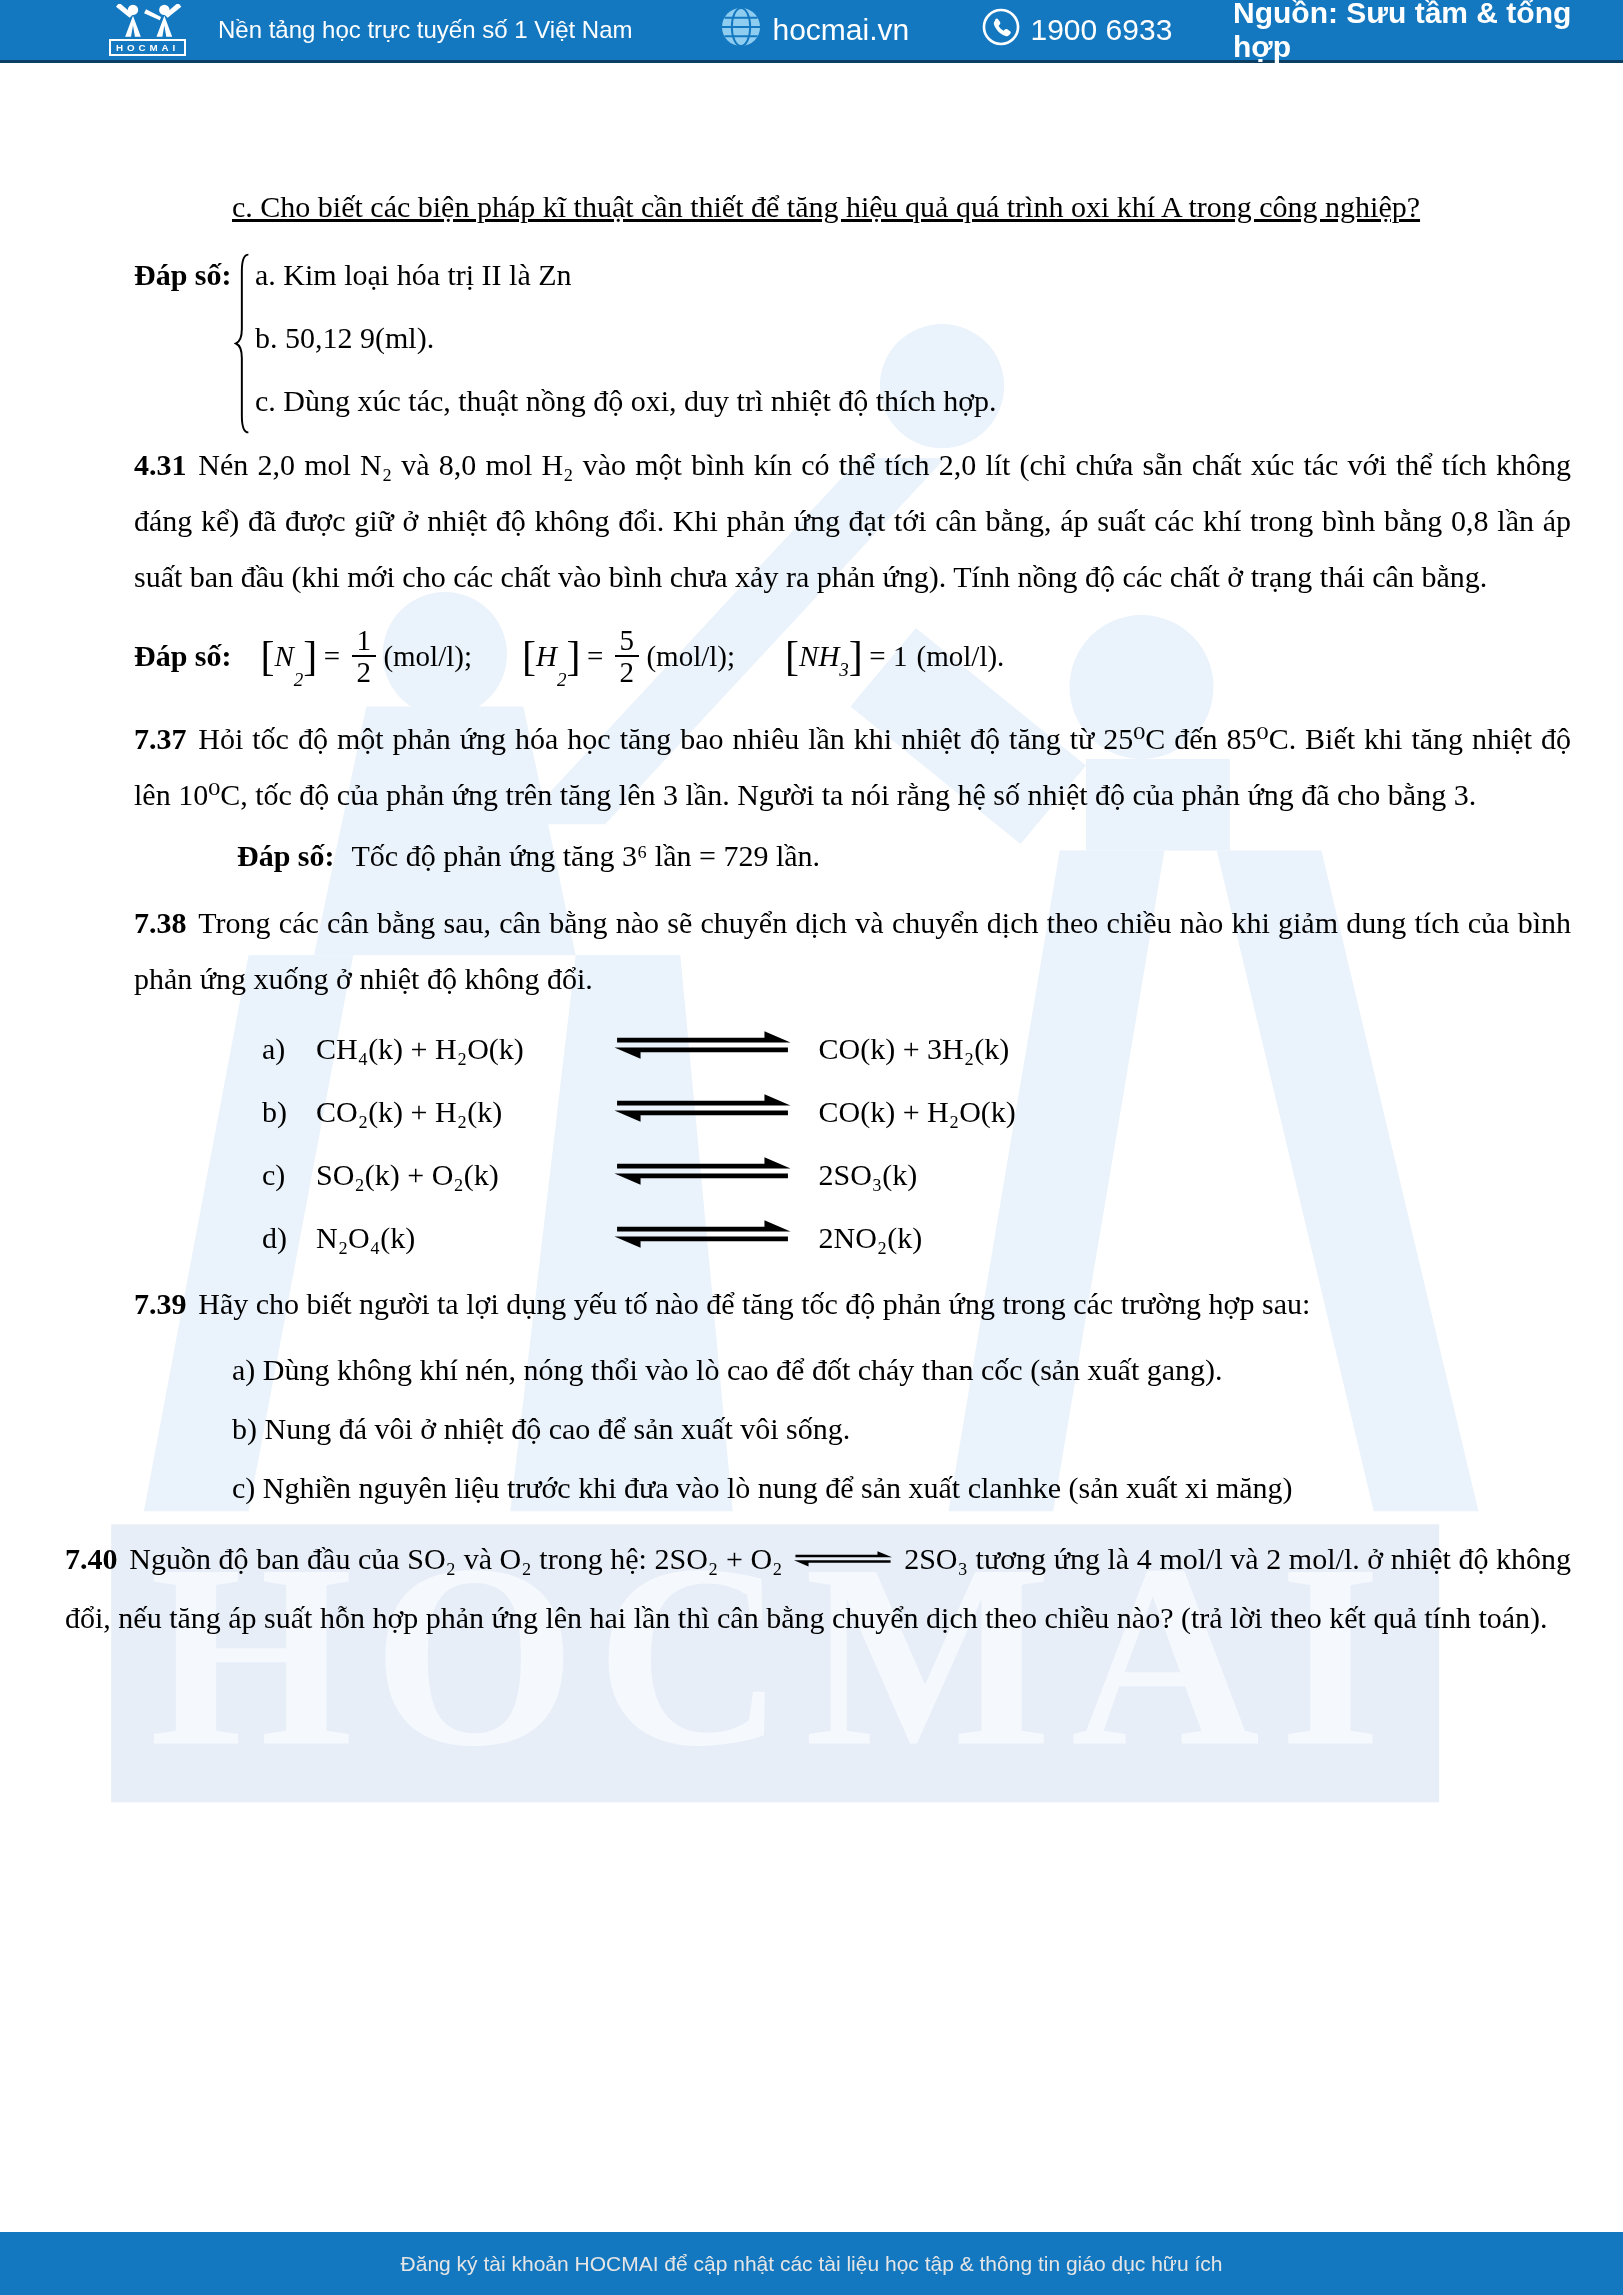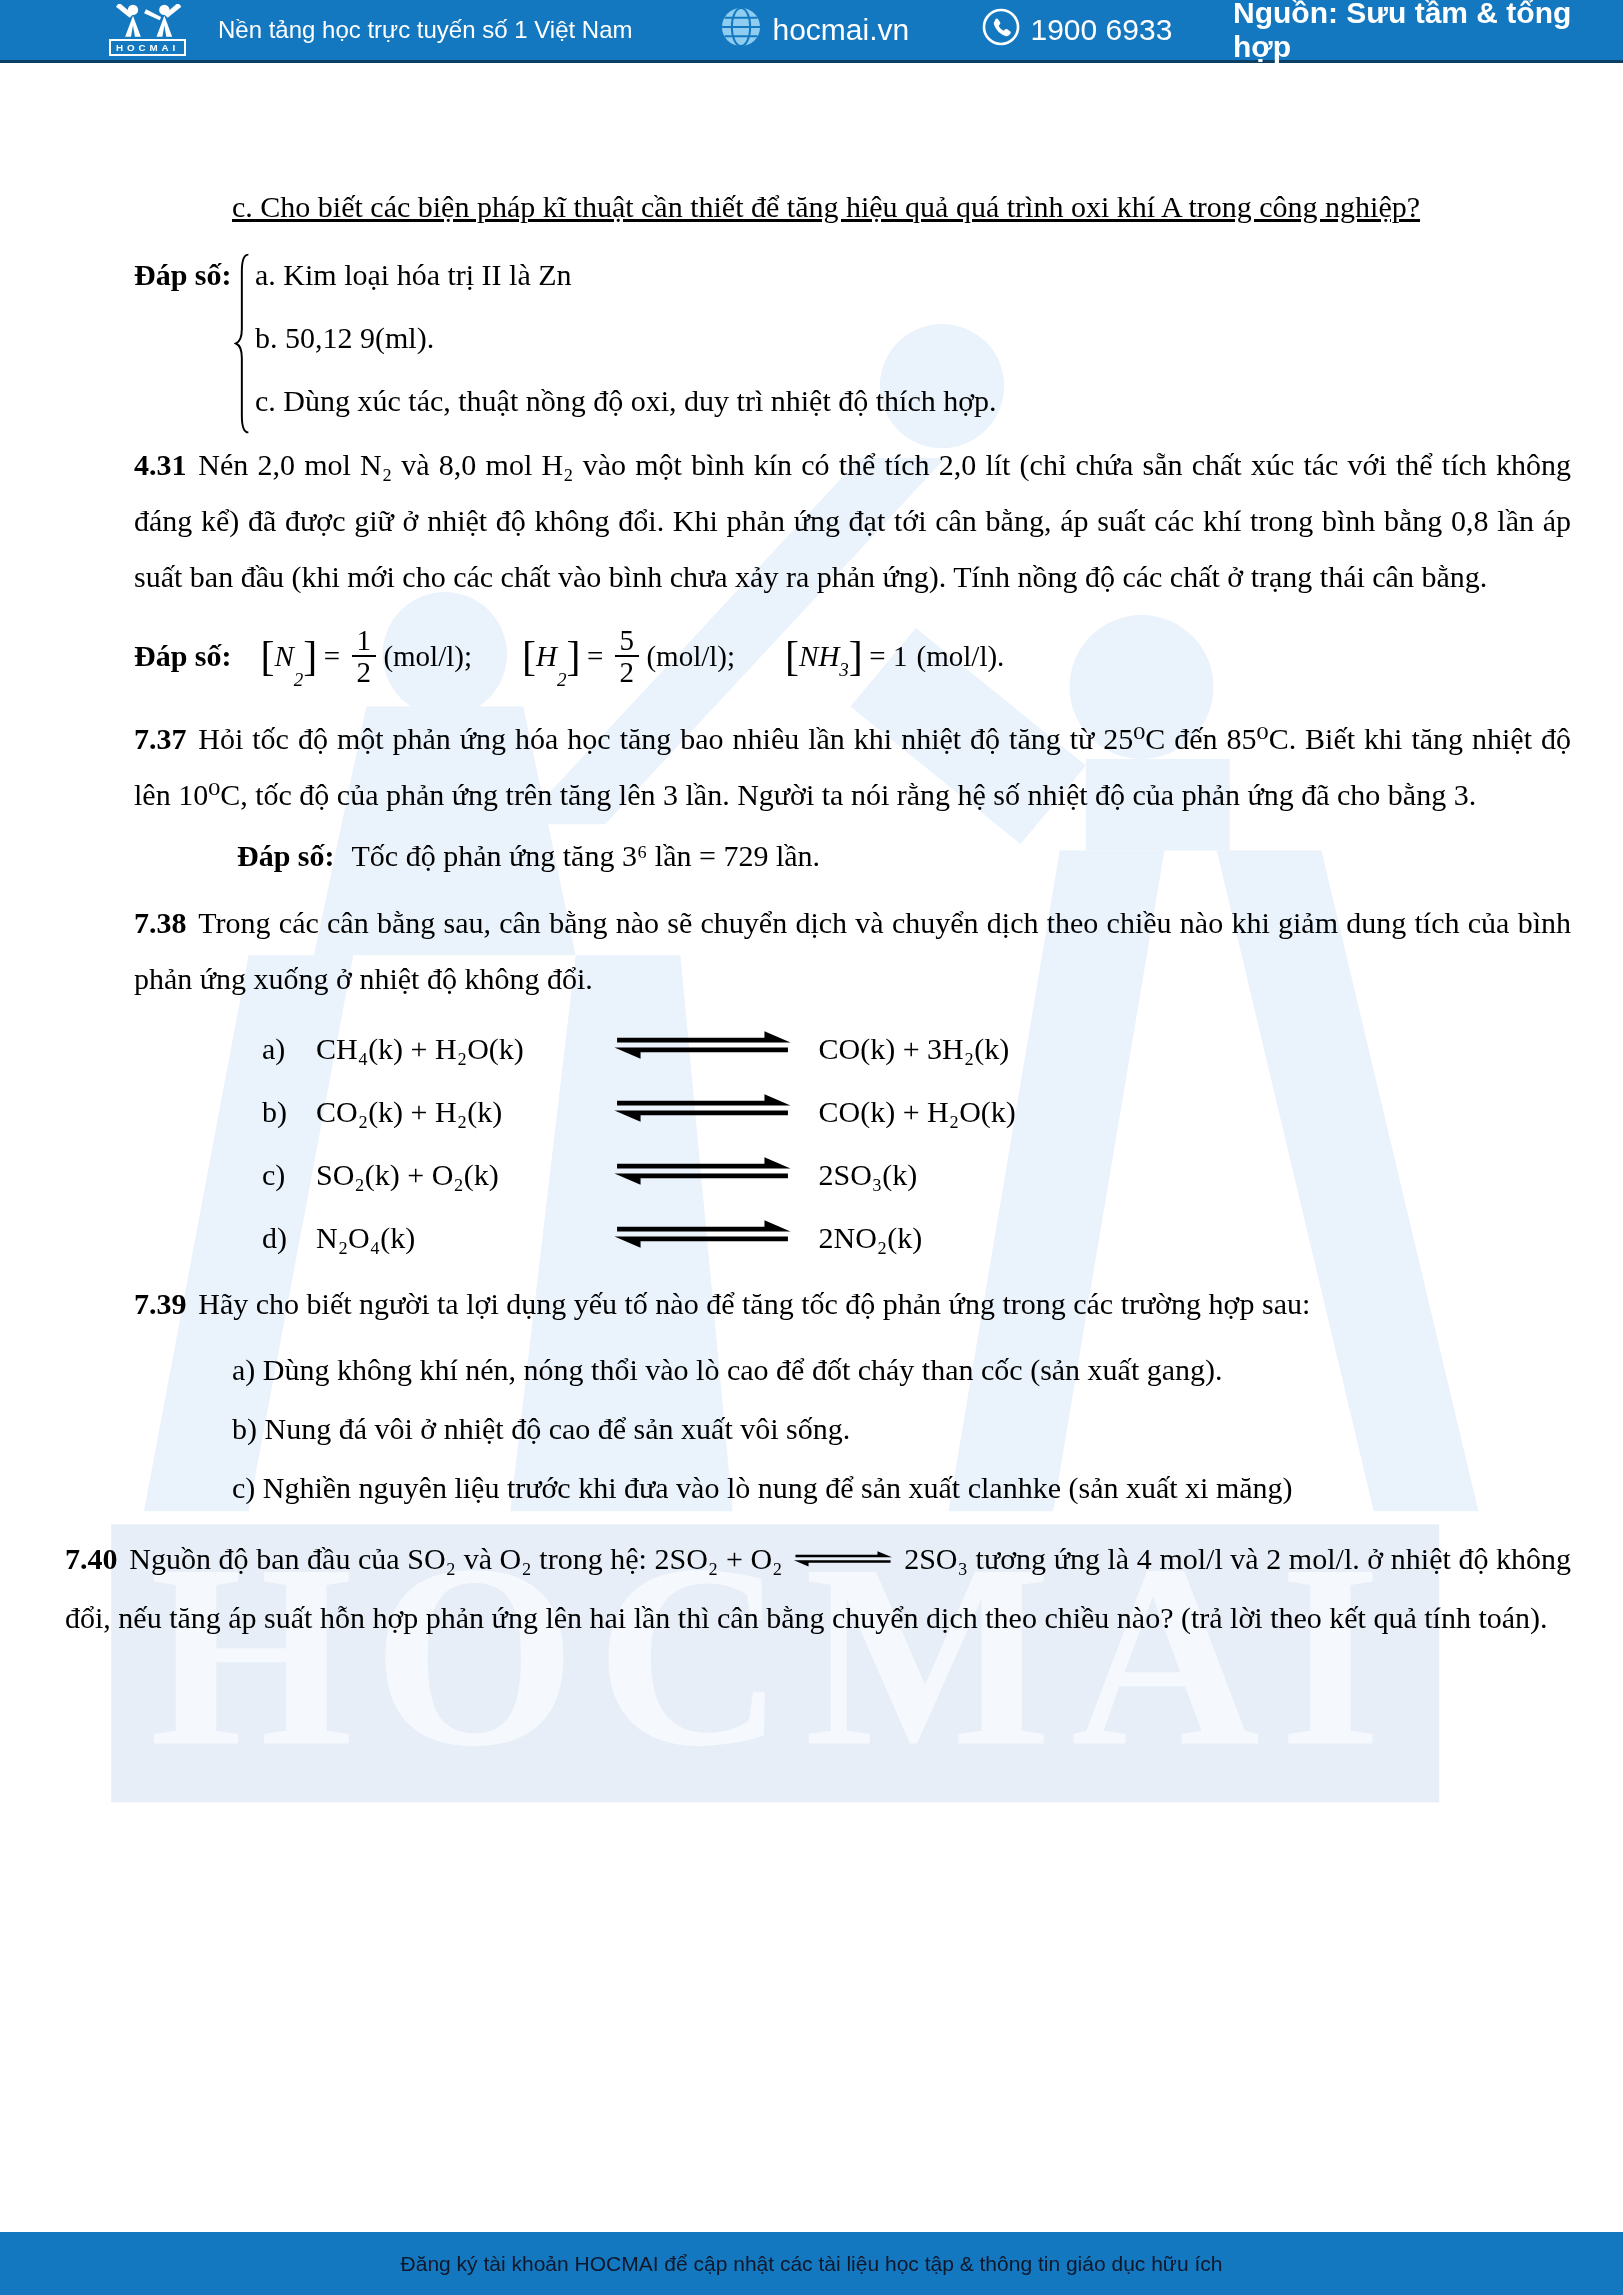--- a/index.html
+++ b/index.html
@@ -64,21 +64,21 @@
   .items{margin-top:7.9px;}
   .item{font-size:30px;line-height:59px;margin-left:98px;}
   
   .p740{margin-top:14.4px;margin-left:-69px;}
   .inline-harpoons{display:inline-block;vertical-align:middle;margin:0 11.8px;position:relative;top:-3.9px;}
   
   .footbar{
     position:absolute;left:0;right:0;bottom:0;height:63px;background:#1478c0;
     display:flex;align-items:center;justify-content:center;
     font-family:"Liberation Sans","DejaVu Sans",sans-serif;
-    font-size:21px;color:#0f172a;z-index:5;
+    font-size:21px;color:#e5e5e5;z-index:5;
   }
 </style>
 </head>
 <body>
 
 <div class="page">
 
   <header class="topbar">
     <div class="brand">
       <div class="logo">

